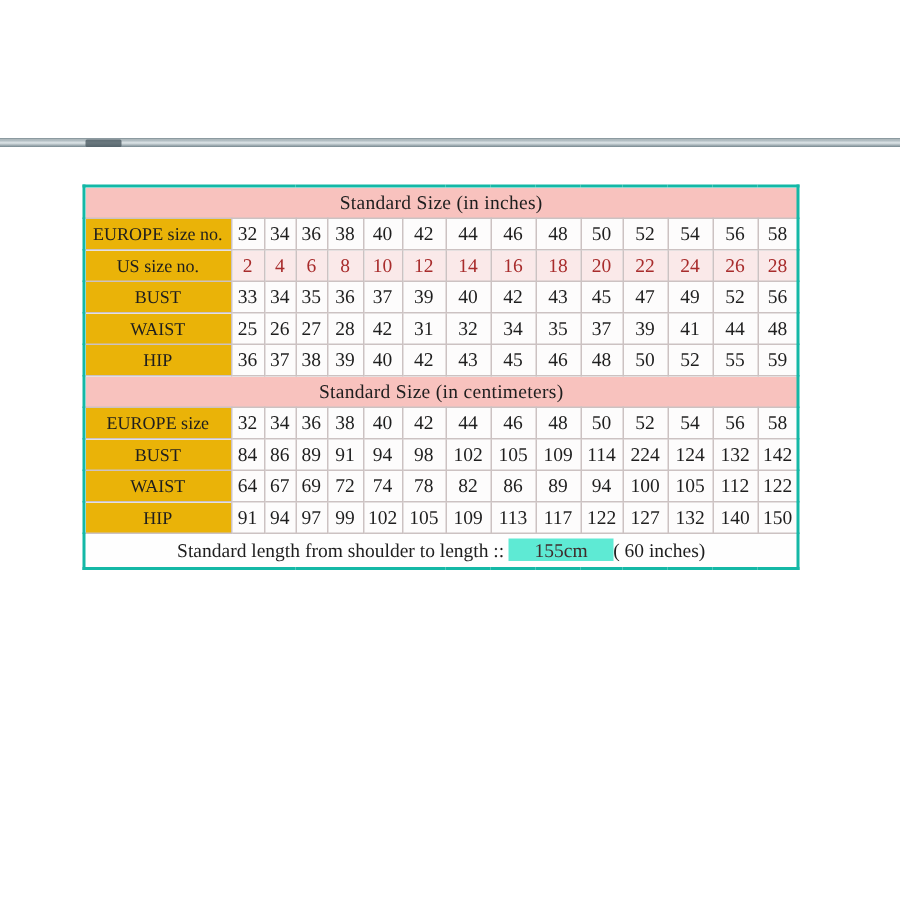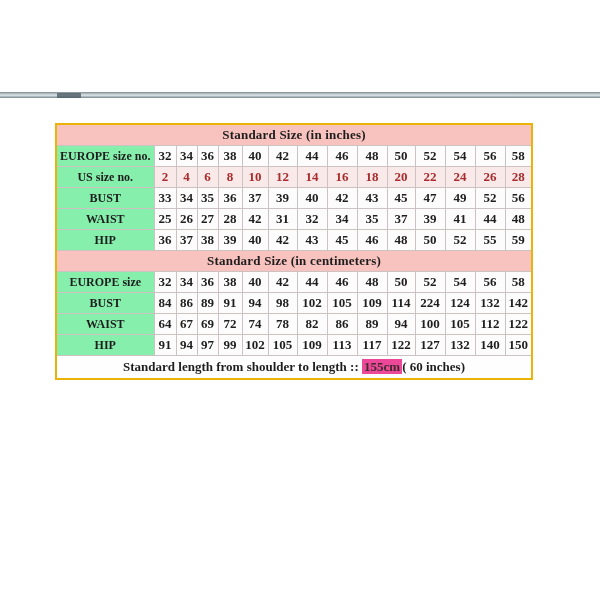--- a/index.html
+++ b/index.html
@@ -14,32 +14,32 @@
     border-top:1px solid #8c9aa0;
   }
   .thumb {
     position:absolute; left:57px; top:0; width:24px; height:100%;
     background:#4d5d64; opacity:.8; border-radius:1px;
   }
   
   table.chart {
     position:absolute; left:55px; top:123px; width:476px;
     table-layout:fixed; border-collapse:collapse;
-    border:2px solid #eab308; font-weight:bold;
+    border:2px solid #14b8a6; font-weight:normal;
   }
   td {
     border:1px solid #ccc2c2; text-align:center; vertical-align:middle;
     padding:0; height:20px; line-height:20px; font-size:13px;
     color:#1e1e1e; background:#fdfcfc; overflow:hidden; white-space:nowrap;
   }
   td.banner { background:#f8c2be; font-size:13px; letter-spacing:.2px; }
-  td.label  { background:#86efac; font-size:12px; }
+  td.label  { background:#eab308; font-size:12px; }
   tr.red-row td.val { background:#fae9e9; color:#a82c2c; }
   td.footer { background:#fefefe; height:22px; line-height:22px; font-size:13px; }
-  .hl { background:#ec4899; color:#3f2b2b; padding:0 2px; }
+  .hl { background:#5eead4; color:#3f2b2b; padding:0 17px; }
 </style>
 </head>
 <body>
 
 <div class="stage">
 
   <div class="scrollbar">
     <div class="thumb"></div>
   </div>
 

